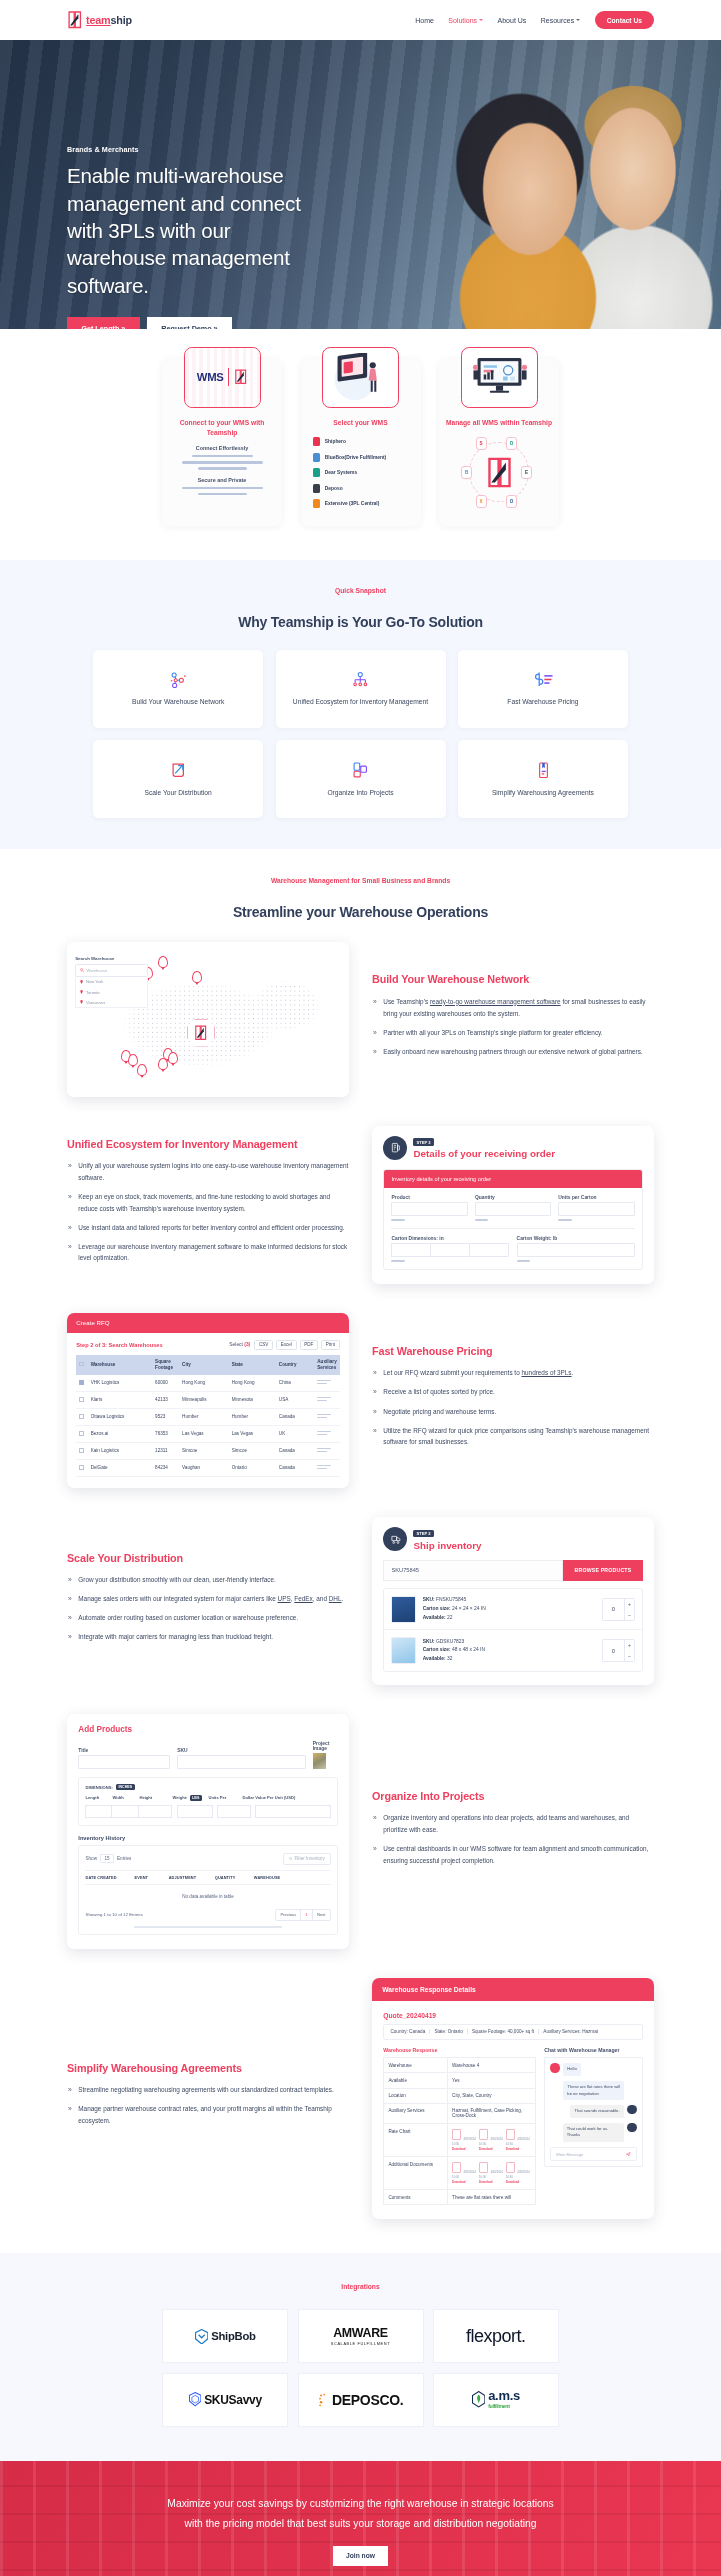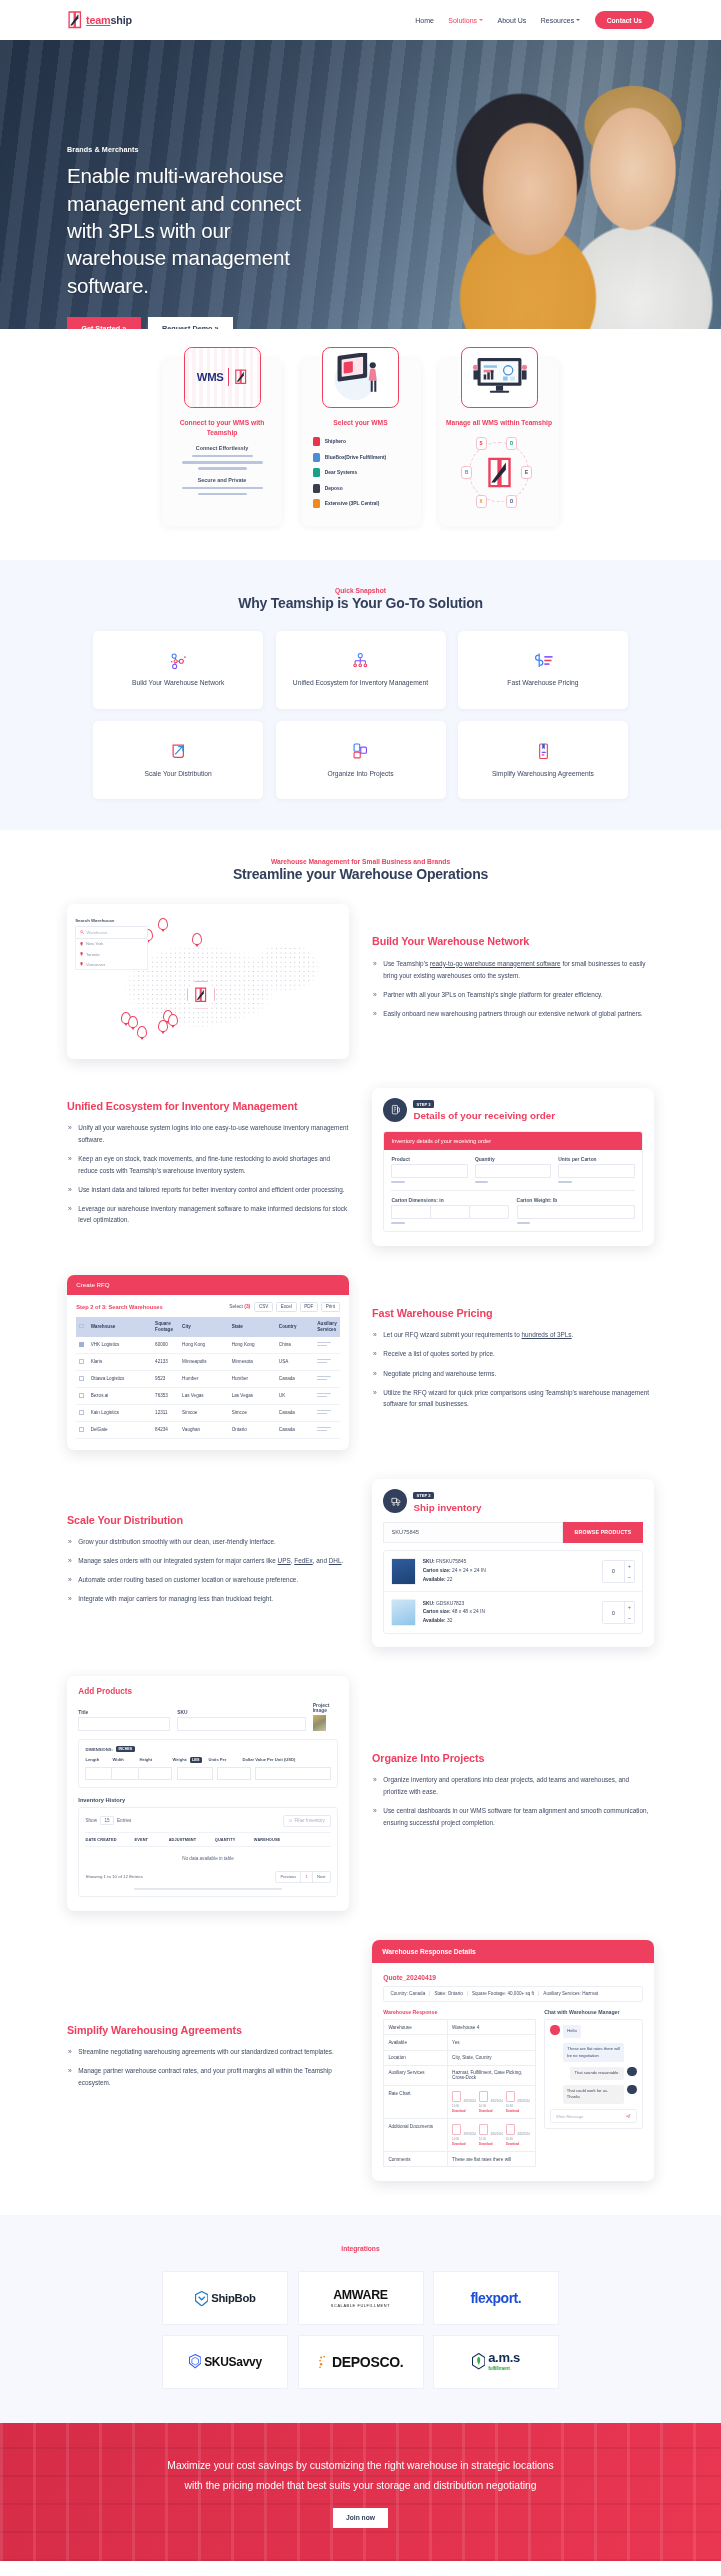--- a/index.html
+++ b/index.html
@@ -104,21 +104,21 @@
   .wms-li span { font-size: 4.9px; color: #33405c; font-weight:600; }
   .hub { width: 82px; height: 72px; position: relative; margin-top: 8.2px; }
   .hub .node {
     position: absolute; width: 11.3px; height: 12.4px; border-radius: 3.1px; border:0.5px solid #f6c0cb;
     background:#fff; display:flex;align-items:center;justify-content:center;font-size:4.6px;font-weight:800;
   }
 
   
   .snapshot { background: #f4f7fd; padding: 27px 0 31px; }
   .eyebrow { text-align:center; color:#ef3f5e; font-size:6.7px; font-weight:700; }
-  .sec-title { text-align:center; font-size:14px; font-weight:600; color:#33405c; margin-top:1px; letter-spacing:-0.2px;}
+  .sec-title { text-align:center; font-size:14px; font-weight:600; color:#33405c; margin-top:20px; letter-spacing:-0.2px;}
   .snap-grid {
     display:grid; grid-template-columns: repeat(3, 170px); gap: 12.4px;
     justify-content:center; margin-top: 19.6px;
   }
   .snap-card {
     background:#fff; border-radius:5.2px; height:78px; display:flex; flex-direction:column;
     align-items:center; justify-content:center; box-shadow:0 1px 5.2px rgba(40,50,80,.05);
     padding: 0 11.3px;
   }
   .snap-ico { height: 20.6px; margin-bottom: 7.2px; display:flex;align-items:center;justify-content:center;}
@@ -343,21 +343,21 @@
       <button class="btn-contact">Contact Us</button>
     </nav>
   </header>
 
   <section class="hero">
     <div class="hero-people"></div>
     <div class="hero-inner">
       <div class="hero-eyebrow">Brands &amp; Merchants</div>
       <h1 class="hero-title">Enable multi-warehouse management and connect with 3PLs with our warehouse management software.</h1>
       <div class="hero-btns">
-        <button class="btn-primary">Get Started »</button>
+        <button class="btn-primary">Get Length »</button>
         <button class="btn-white">Request Demo »</button>
       </div>
     </div>
   </section>
 
   <section class="wms-section">
     <div class="wms-grid">
 
       <div class="wms-card">
         <div class="wms-illus">
@@ -1059,21 +1059,21 @@
           <span>ShipBob</span>
           </span>
       </div>
       <div class="logo-cell">
         <span style="text-align:center">
           <span style="font-size:12.4px;font-weight:800;letter-spacing:-0.3px;color:#111">AMWARE</span>
           <span style="display:block;font-size:3.9px;letter-spacing:0.6px;color:#222;margin-top:1px">SCALABLE FULFILLMENT</span>
         </span>
       </div>
       <div class="logo-cell">
-        <span style="font-size:14px;font-weight:700;letter-spacing:-0.5px;color:#1d4ed8">flexport.</span>
+        <span style="font-size:18px;font-weight:400;letter-spacing:-0.5px;color:#0f172a">flexport.</span>
       </div>
       <div class="logo-cell">
         <span class="lg" style="font-size:12px;color:#111">
           <svg width="12.4" height="14.4" viewBox="0 0 26 30">
               <path d="M13 1 L25 7 L25 19 L13 29 L1 19 L1 7 Z" fill="none" stroke="#2f5bff" stroke-width="2.2"></path>
               <path d="M13 7 L20 11 L20 19 L13 23 L6 19 L6 11 Z" fill="none" stroke="#2f5bff" stroke-width="1.6"></path>
             </svg>
           <span>SKUSavvy</span>
           </span>
       </div>

